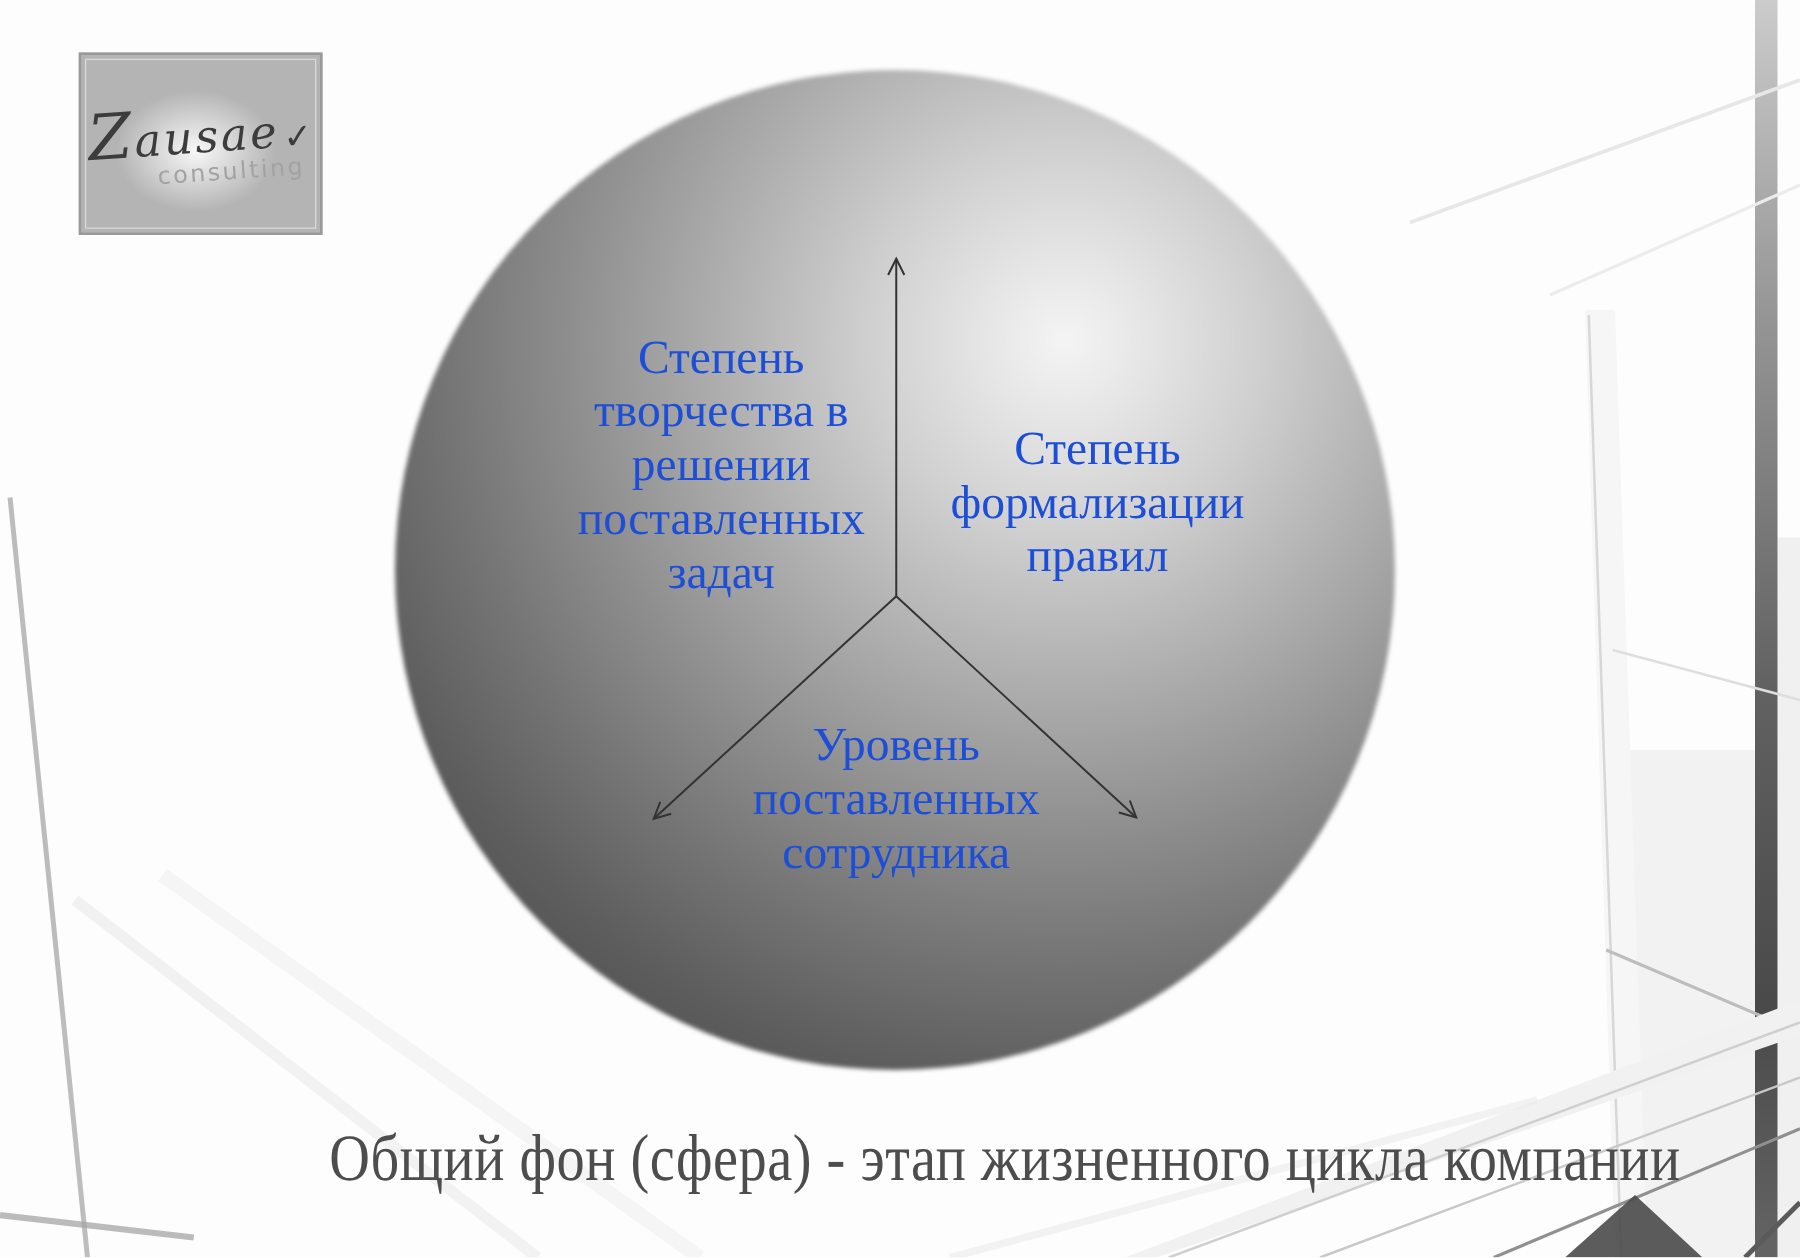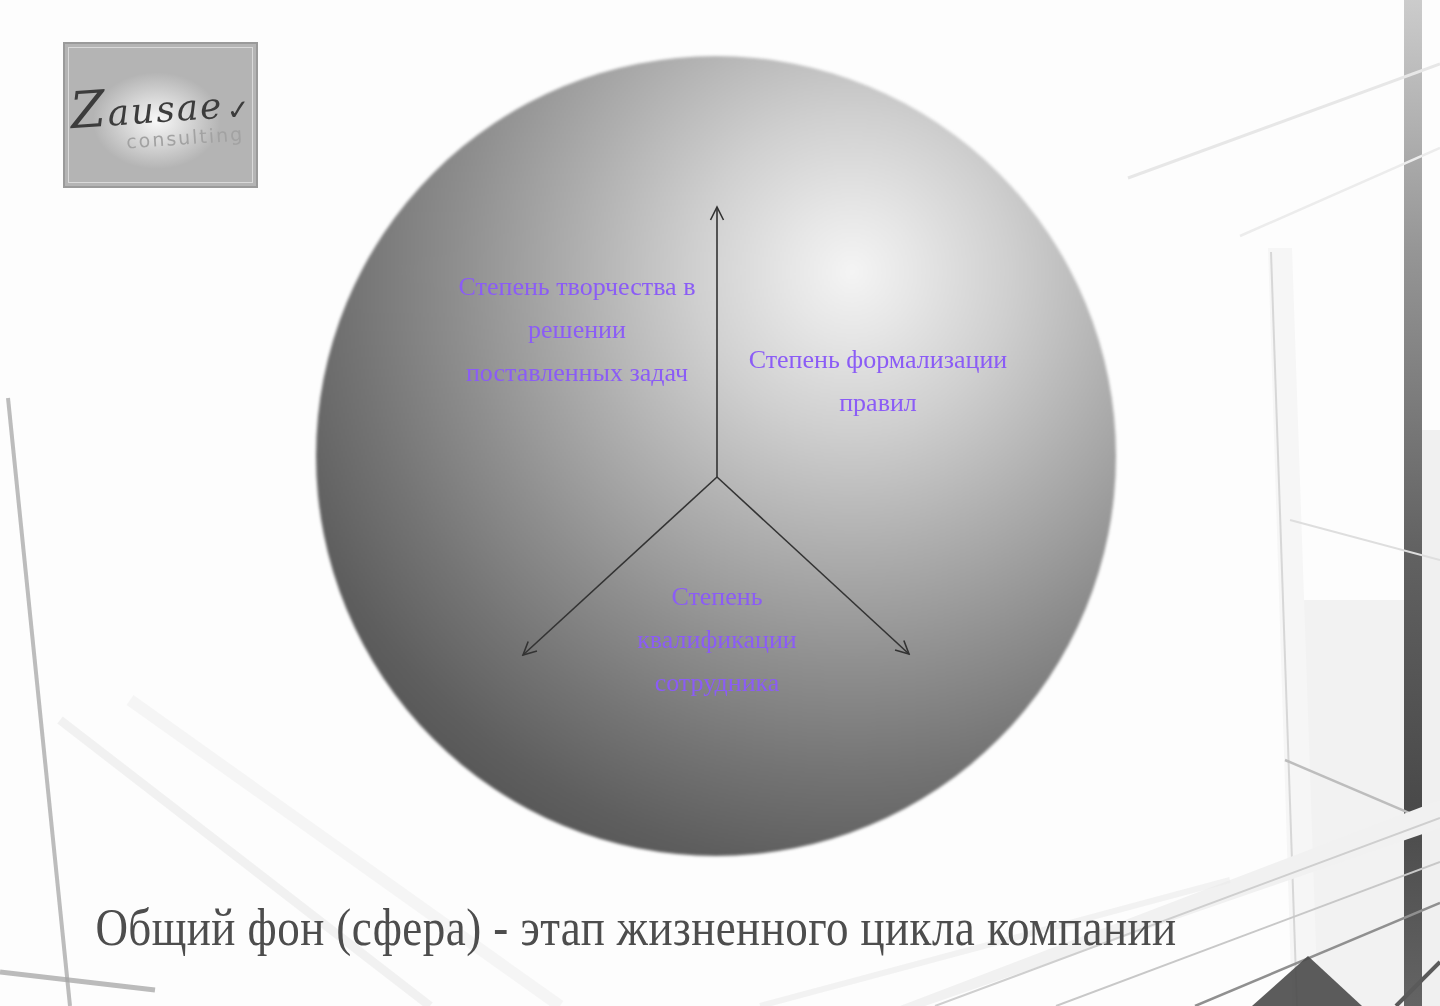--- a/index.html
+++ b/index.html
@@ -39,29 +39,29 @@
     border-radius:50%; z-index:1; filter:blur(1.6px);
     background: radial-gradient(circle at 67% 27%,
       #f4f4f4 0%, #e6e6e6 8%, #cfcfcf 20%, #aeaeae 35%,
       #8e8e8e 50%, #747474 63%, #5e5e5e 75%, #4e4e4e 87%, #444444 100%);
   }
 
   svg.axes { position:absolute; left:0; top:0; z-index:2; }
 
   
   .axis-label {
-    position:absolute; z-index:3; color:#8b5cf6;
-    font-size:26px; line-height:43px; text-align:center;
+    position:absolute; z-index:3; color:#1d4ed8;
+    font-size:38px; line-height:43px; text-align:center;
   }
   .label-creativity    { left:457px; top:265px; width:240px; }
   .label-formalization { left:748px; top:323px; width:260px;margin-top:15px; }
   .label-qualification { left:597px; top:575px; width:240px; }
 
   
-  .caption { position:absolute; left:0; top:897px; width:1440px; text-align:left; z-index:5; }
+  .caption { position:absolute; left:0; top:897px; width:1440px; text-align:right; z-index:5; }
   .caption-text {
     display:inline-block; white-space:nowrap; font-size:53px; line-height:60px;
     color:#4d4d4d; transform:scaleX(0.85); transform-origin:center; letter-spacing:0.5px;
   }
 </style>
 </head>
 <body>
 
 <div class="stage">
 
@@ -125,19 +125,19 @@
         <path d="M -13 -6.5 L 0 0 L -13 6.5" fill="none" stroke="#333333" stroke-width="1.6"></path>
       </marker>
     </defs>
     <line x1="717" y1="477" x2="717" y2="207" stroke="#333333" stroke-width="1.6" marker-end="url(#arrowOpen)"></line>
     <line x1="717" y1="477" x2="523" y2="655" stroke="#333333" stroke-width="1.6" marker-end="url(#arrowOpen)"></line>
     <line x1="717" y1="477" x2="909" y2="654" stroke="#333333" stroke-width="1.6" marker-end="url(#arrowOpen)"></line>
   </svg>
 
   <div class="axis-label label-creativity">Степень творчества в решении поставленных задач</div>
   <div class="axis-label label-formalization">Степень формализации правил</div>
-  <div class="axis-label label-qualification">Степень квалификации сотрудника</div>
+  <div class="axis-label label-qualification">Уровень поставленных сотрудника</div>
 
   <div class="caption">
     <span class="caption-text">Общий фон (сфера) - этап жизненного цикла компании</span>
   </div>
 
 </div>
 
 </body></html>

